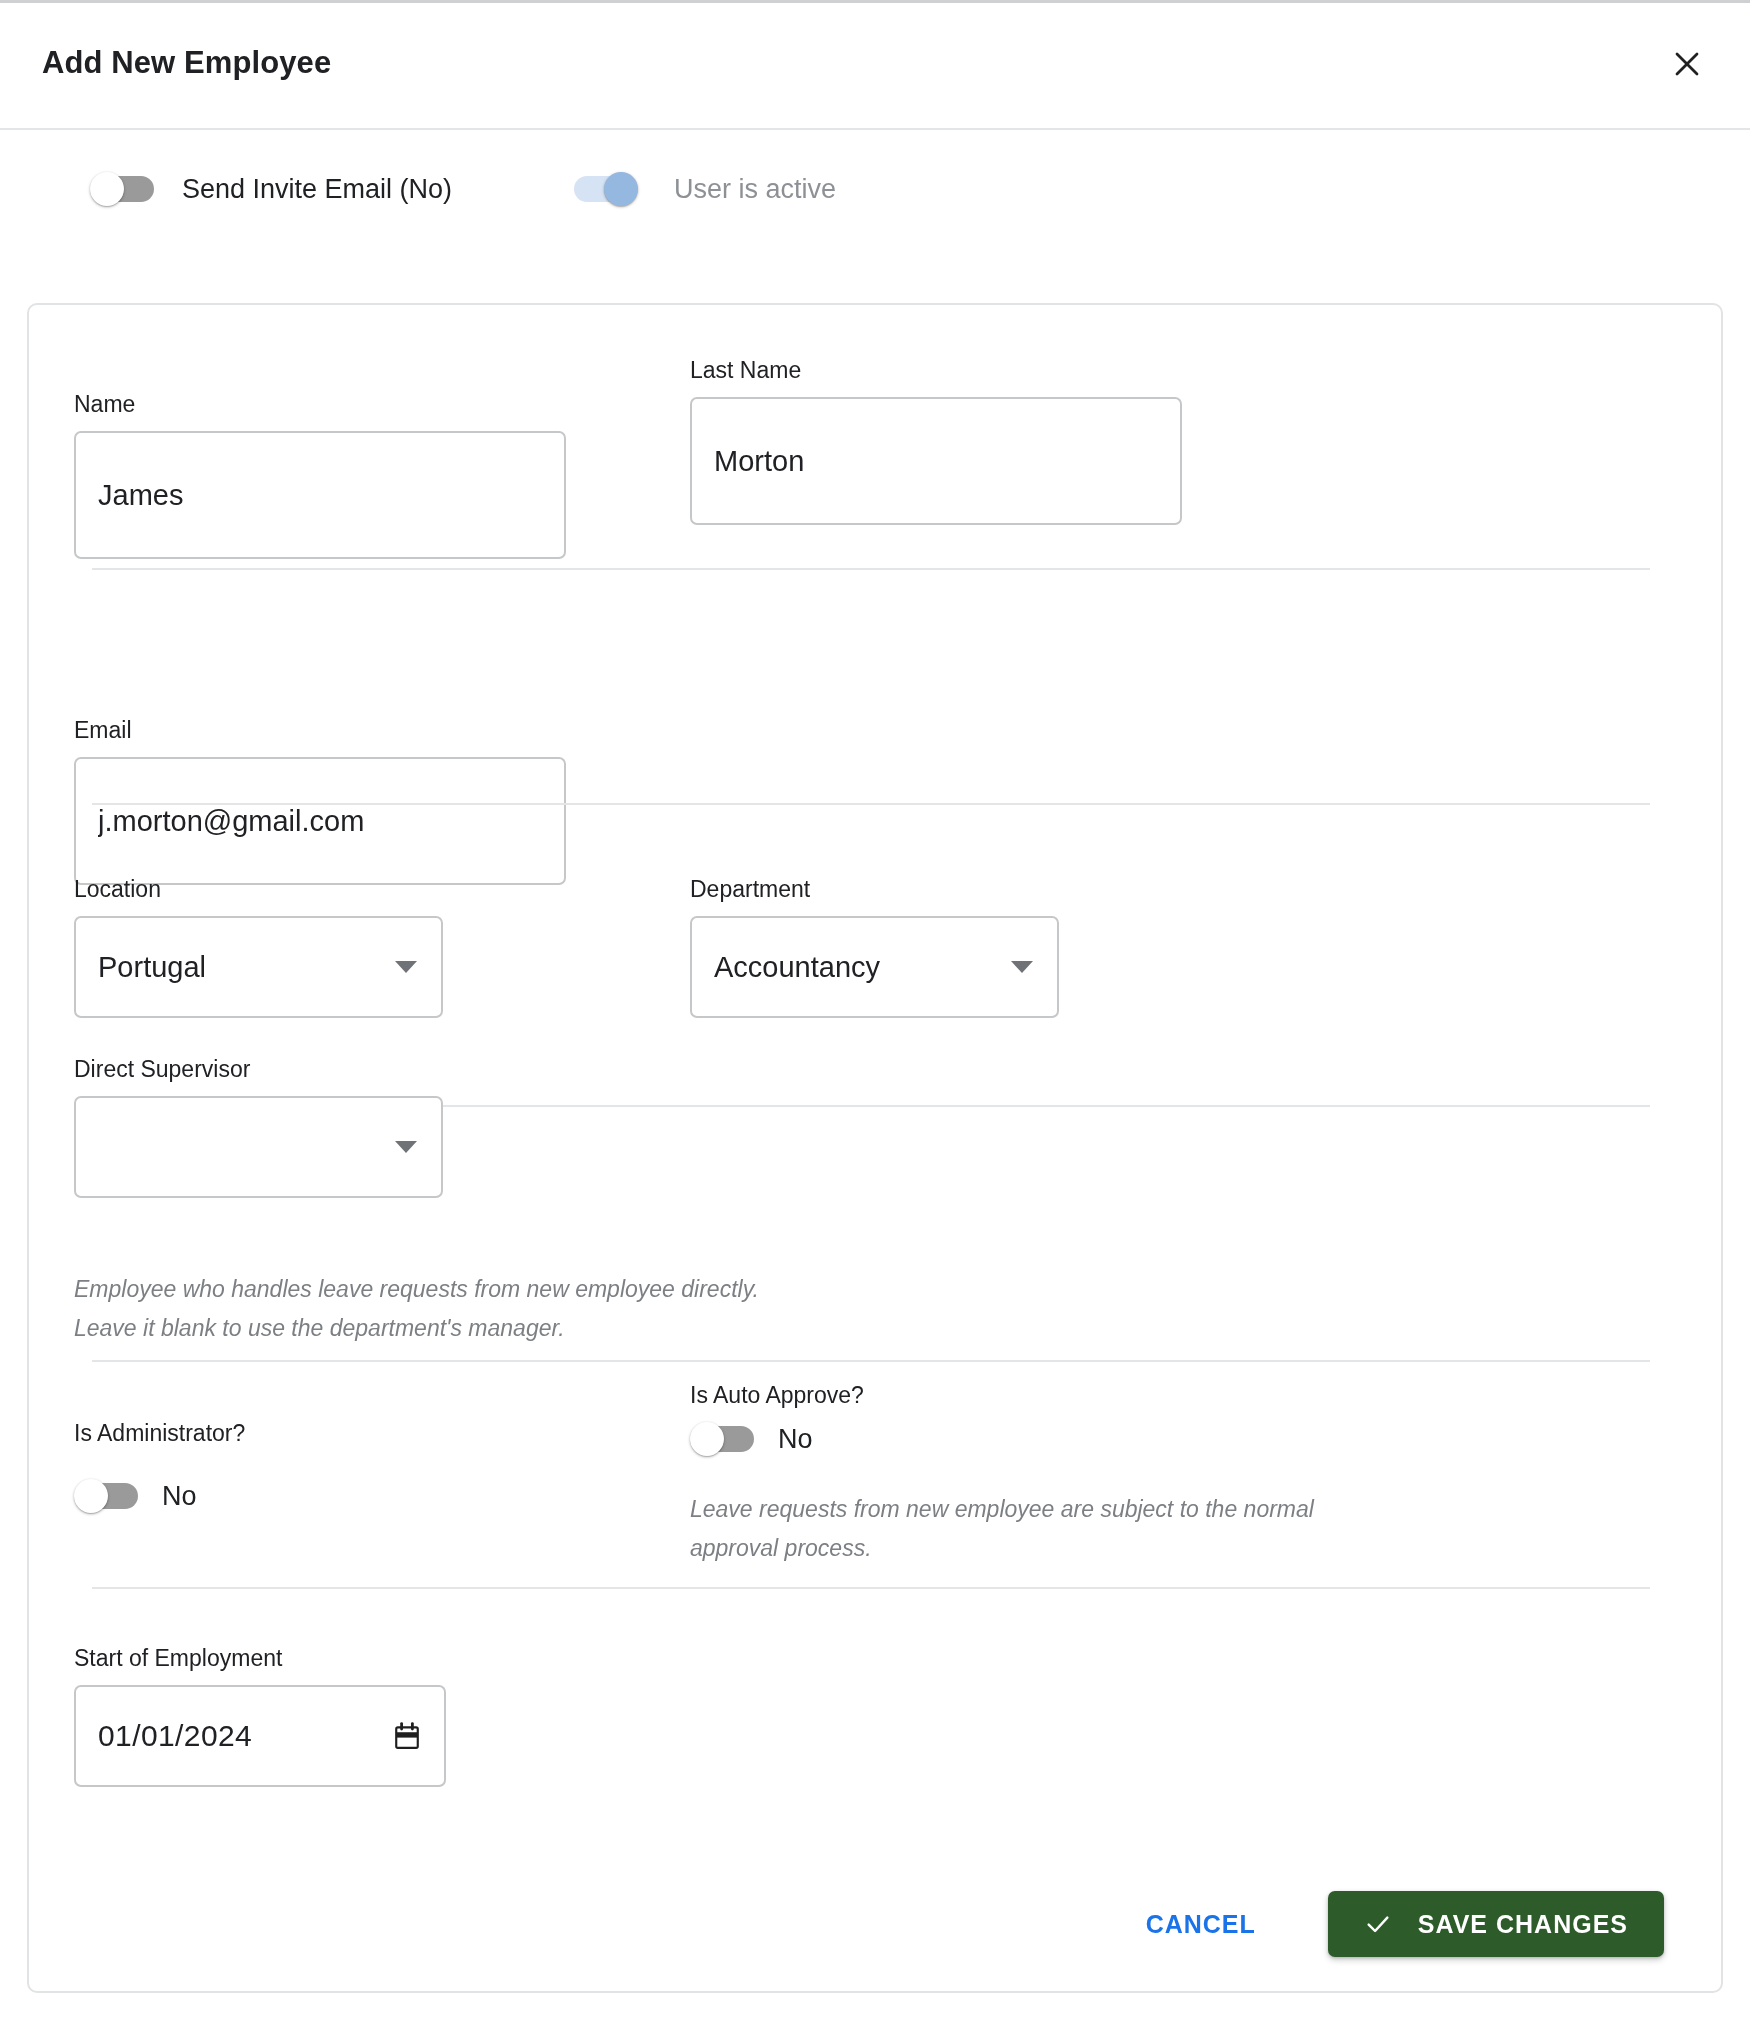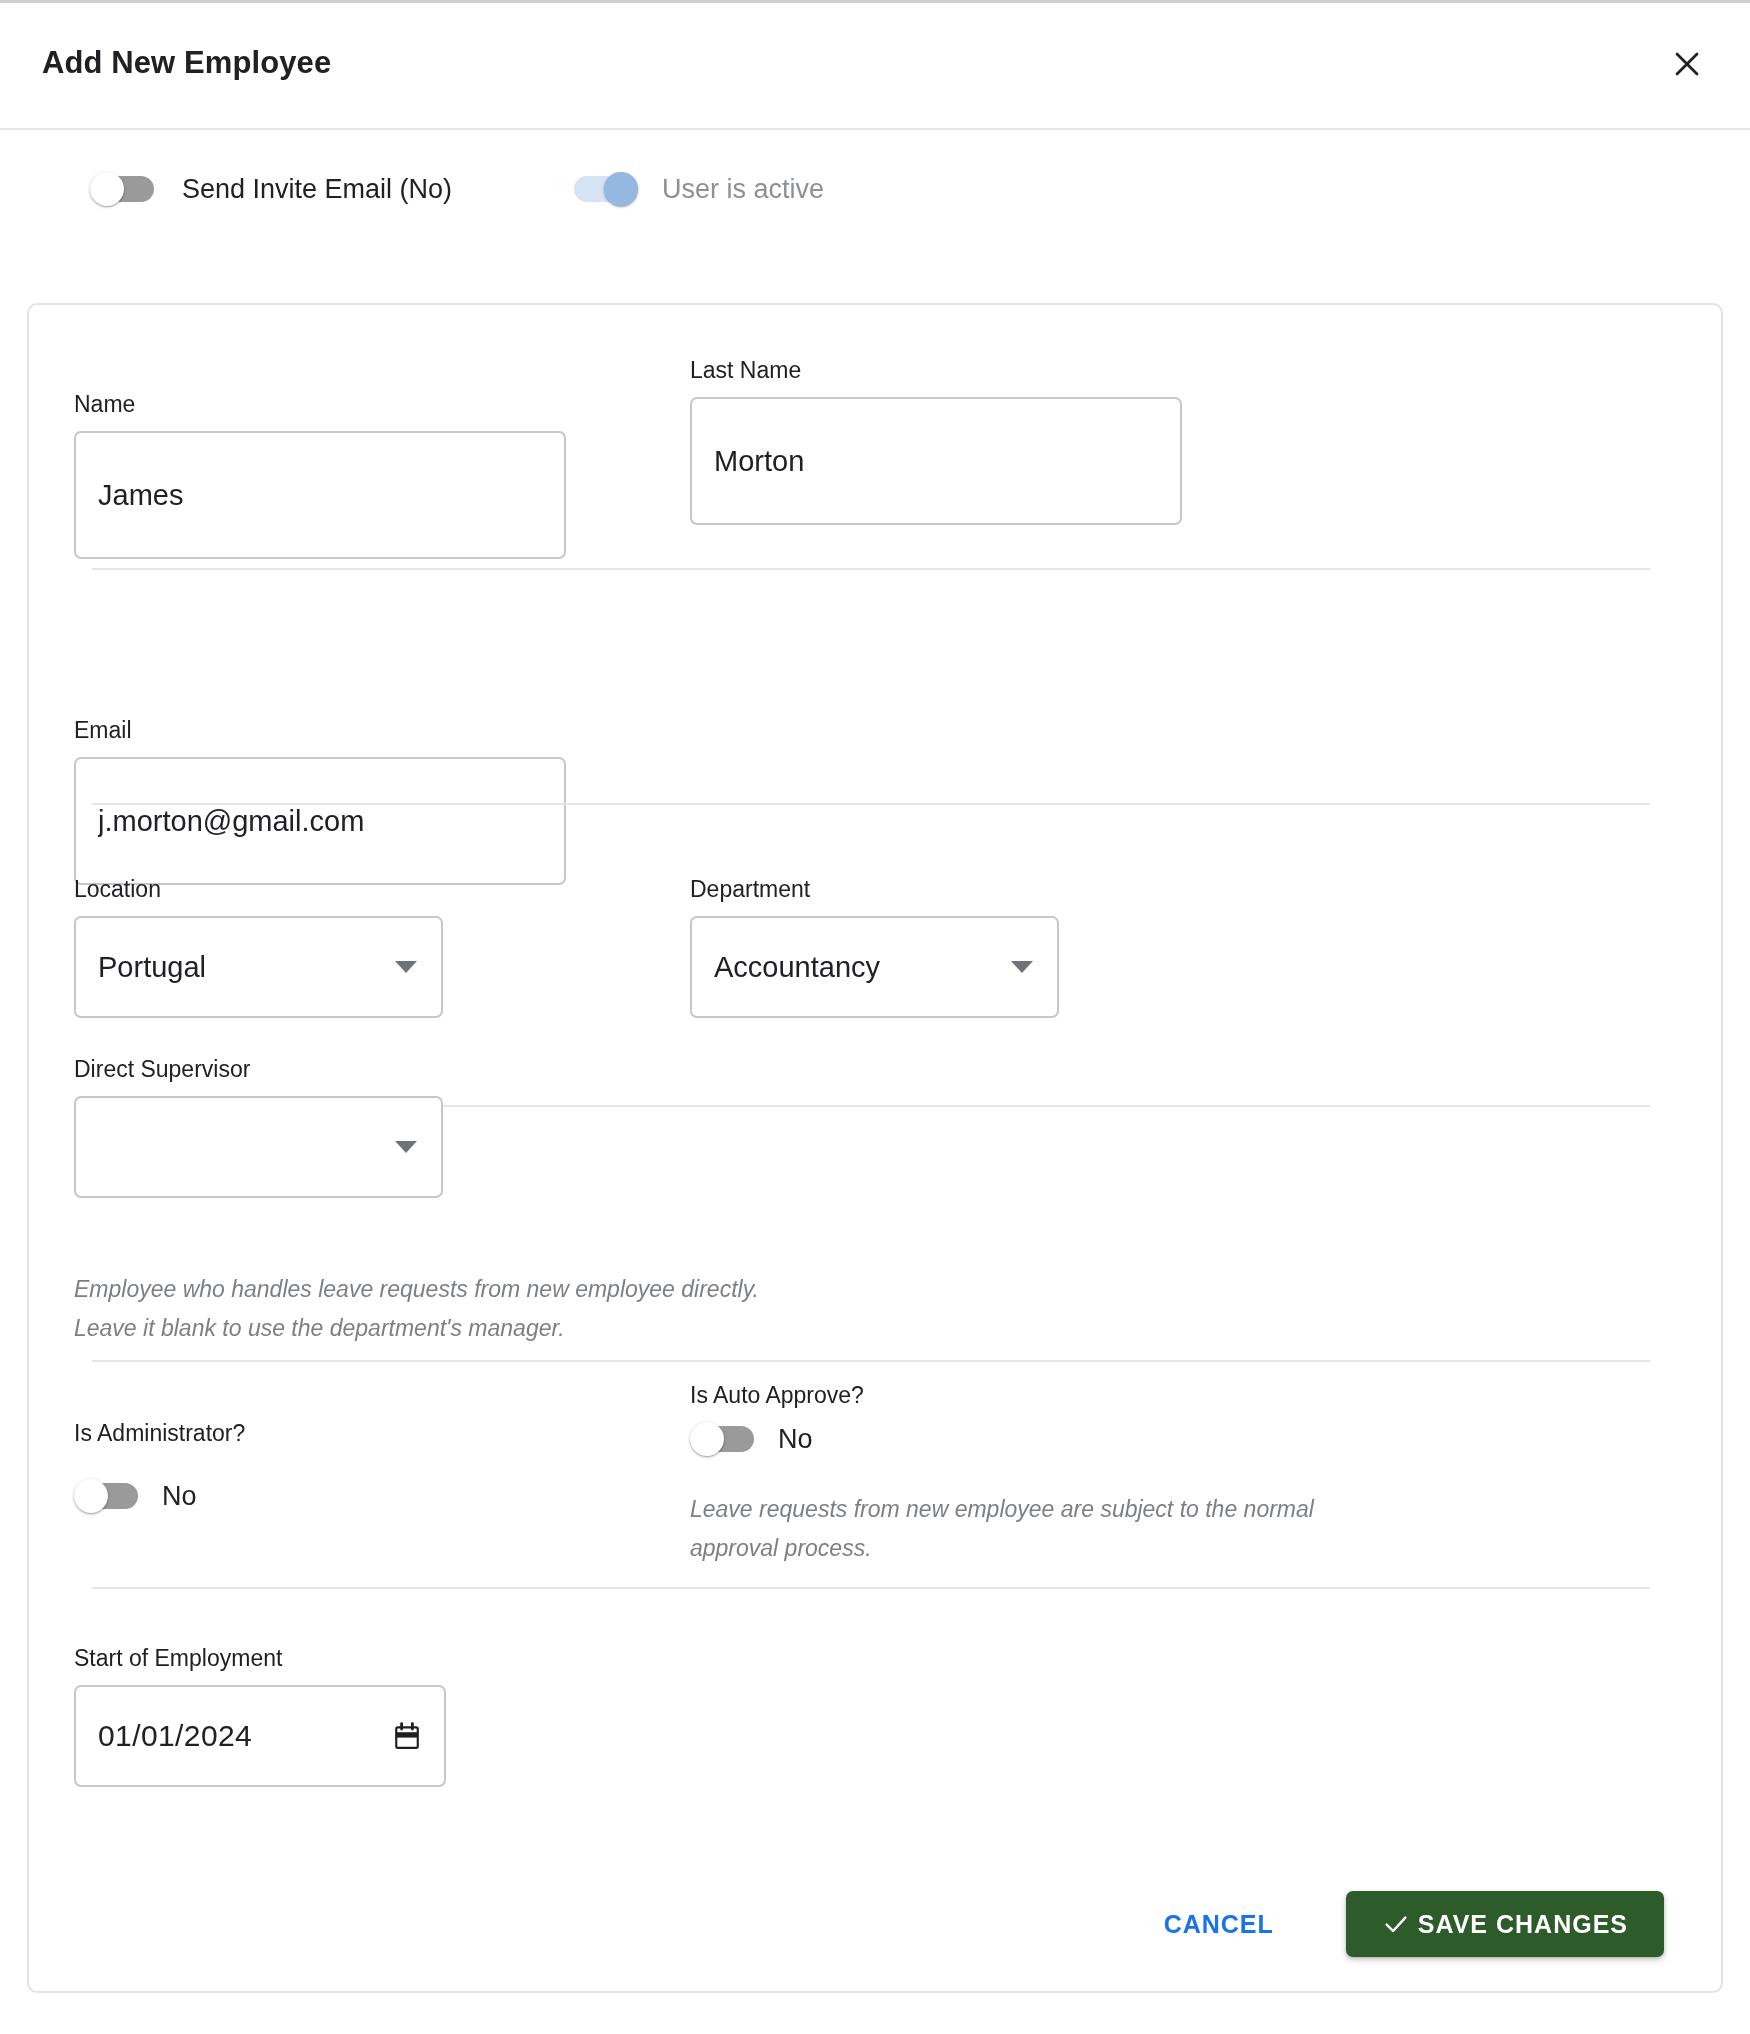--- a/index.html
+++ b/index.html
@@ -56,21 +56,21 @@
   
   .toggle-row {
     position: absolute;
     top: 172px; left: 0;
     width: 1750px;
     height: 60px;
   }
 
   .toggle-field { position: absolute; display: flex; align-items: center; }
   .toggle-field.invite { left: 90px; top: 0; }
-  .toggle-field.active { left: 570px; top: 0; }
+  .toggle-field.active { left: 570px; top: 0; gap: 12px; }
 
   .switch {
     position: relative;
     width: 68px; height: 34px;
     flex: 0 0 auto;
     cursor: pointer;
   }
   .switch .track {
     position: absolute;
     left: 4px; top: 4px;
@@ -225,21 +225,21 @@
     font-weight: bold;
     letter-spacing: 1px;
     color: #1a73e8;
     cursor: pointer;
     padding: 14px 20px;
   }
   .save-btn {
     margin-left: 52px;
     display: flex;
     align-items: center;
-    gap: 8px;
+    gap: 26px;
     height: 66px;
     padding: 0 36px;
     border: none;
     border-radius: 7px;
     background: #2d5b2a;
     color: #ffffff;
     font-family: "Liberation Sans", sans-serif;
     font-size: 25px;
     font-weight: bold;
     letter-spacing: 1px;

